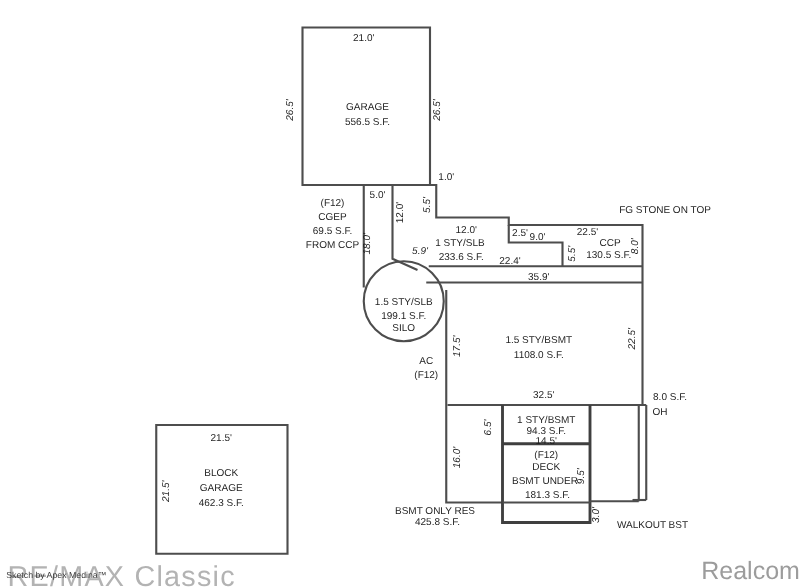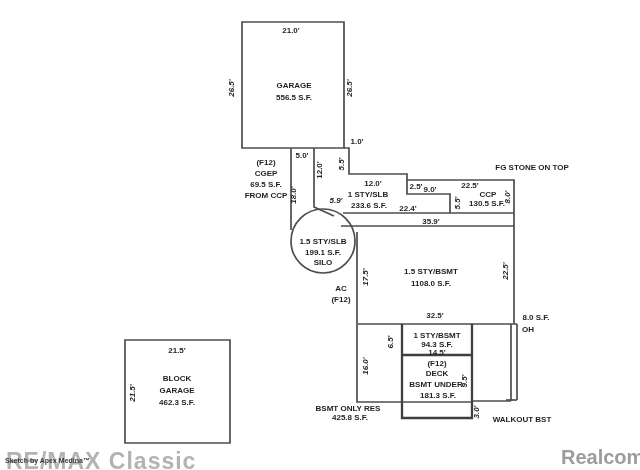--- a/index.html
+++ b/index.html
@@ -1,17 +1,17 @@
 <!DOCTYPE html>
 <html><head>
 <meta charset="utf-8">
 <style>
   html,body{margin:0;padding:0;background:#ffffff;}
   #canvas{position:relative;width:640px;height:470px;background:#ffffff;overflow:hidden;
-          font-family:"Liberation Sans",sans-serif;font-weight:bold;}
+          font-family:"Liberation Sans",sans-serif;}
   svg{position:absolute;left:0;top:0;}
   .wall{fill:none;stroke:#4d4d4d;stroke-width:1.7;}
   .wall-bold{fill:none;stroke:#3f3f3f;stroke-width:2.3;}
   text{fill:#1f1f1f;font-size:8px;font-family:"Liberation Sans",sans-serif;text-anchor:middle;}
   .i{font-style:italic;}
   .footer-brand{position:absolute;left:6px;top:448px;font-size:23px;color:#b3b3b3;
                 letter-spacing:1px;white-space:nowrap;}
   .footer-credit{position:absolute;left:5px;top:457px;font-size:7px;color:#3a3a3a;white-space:nowrap;}
   .footer-provider{position:absolute;left:561px;top:446px;font-size:20px;color:#9c9c9c;white-space:nowrap;}
 </style>

